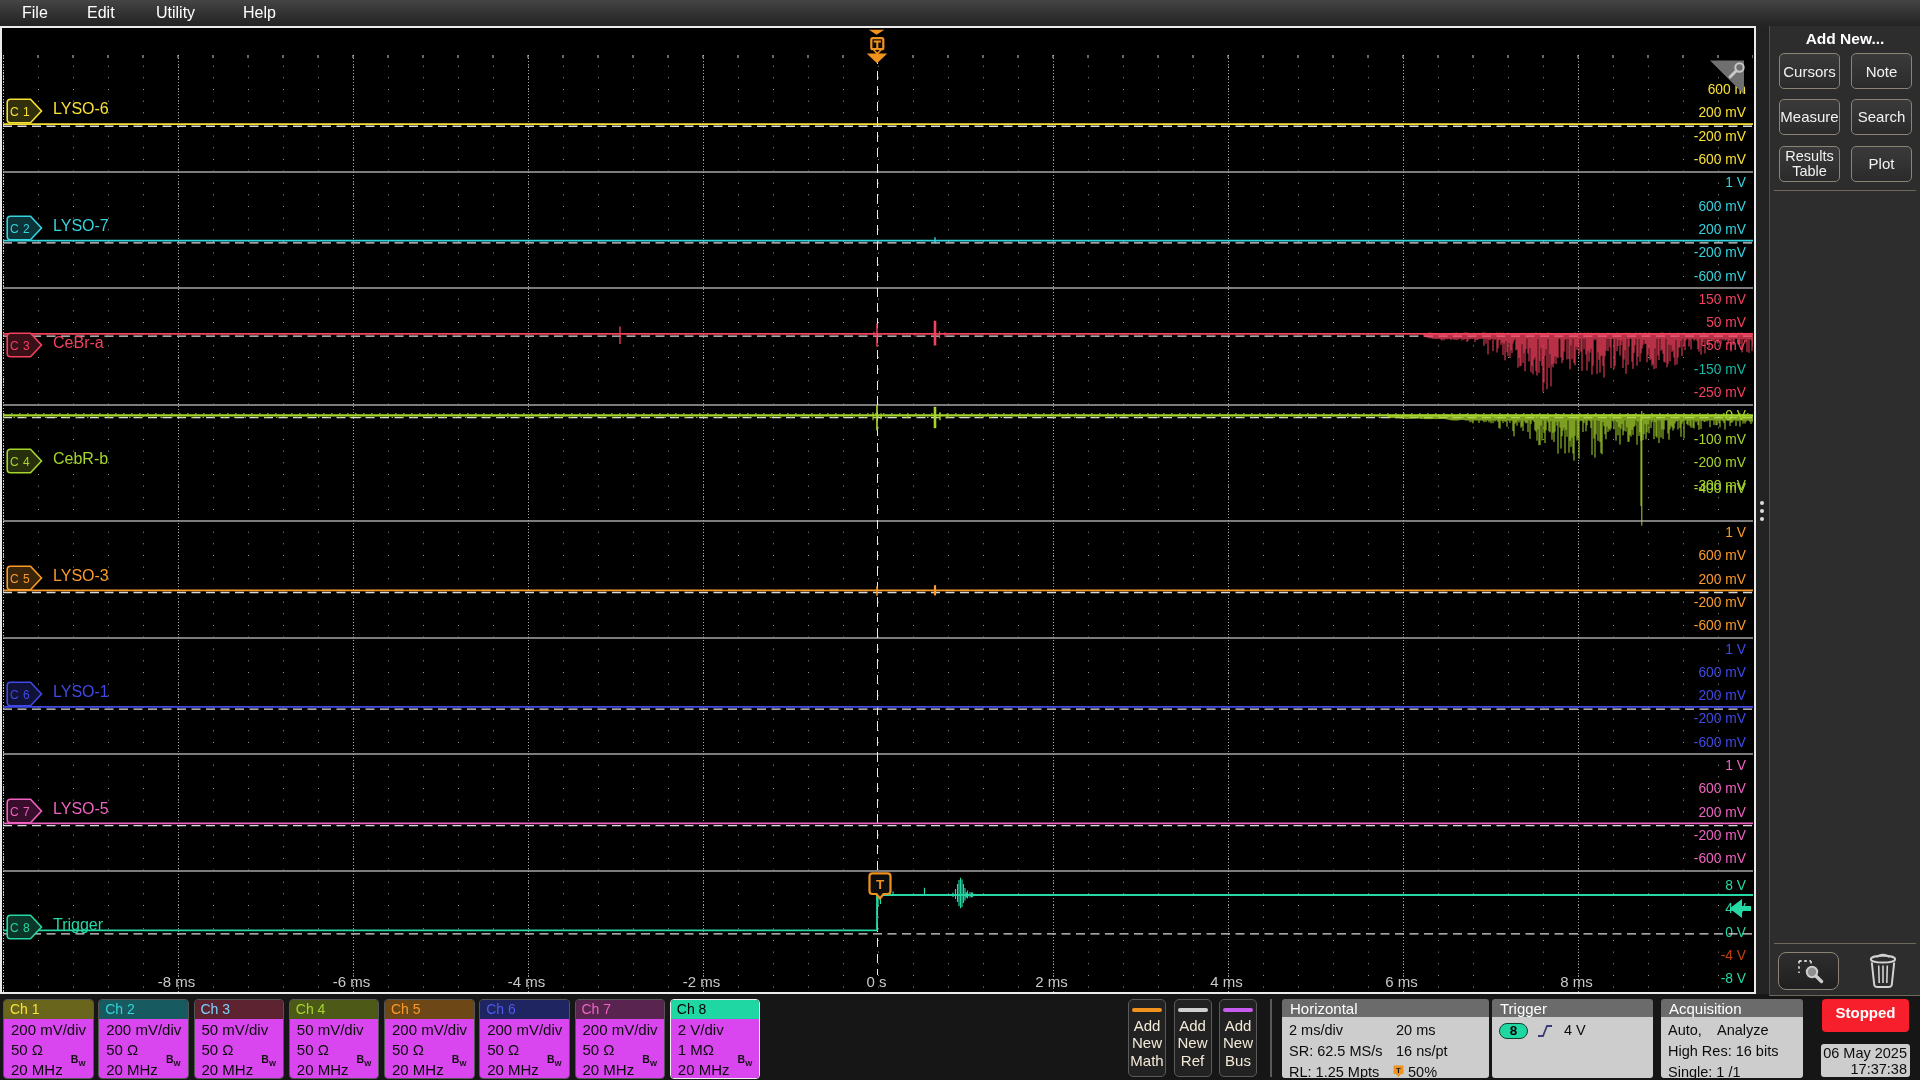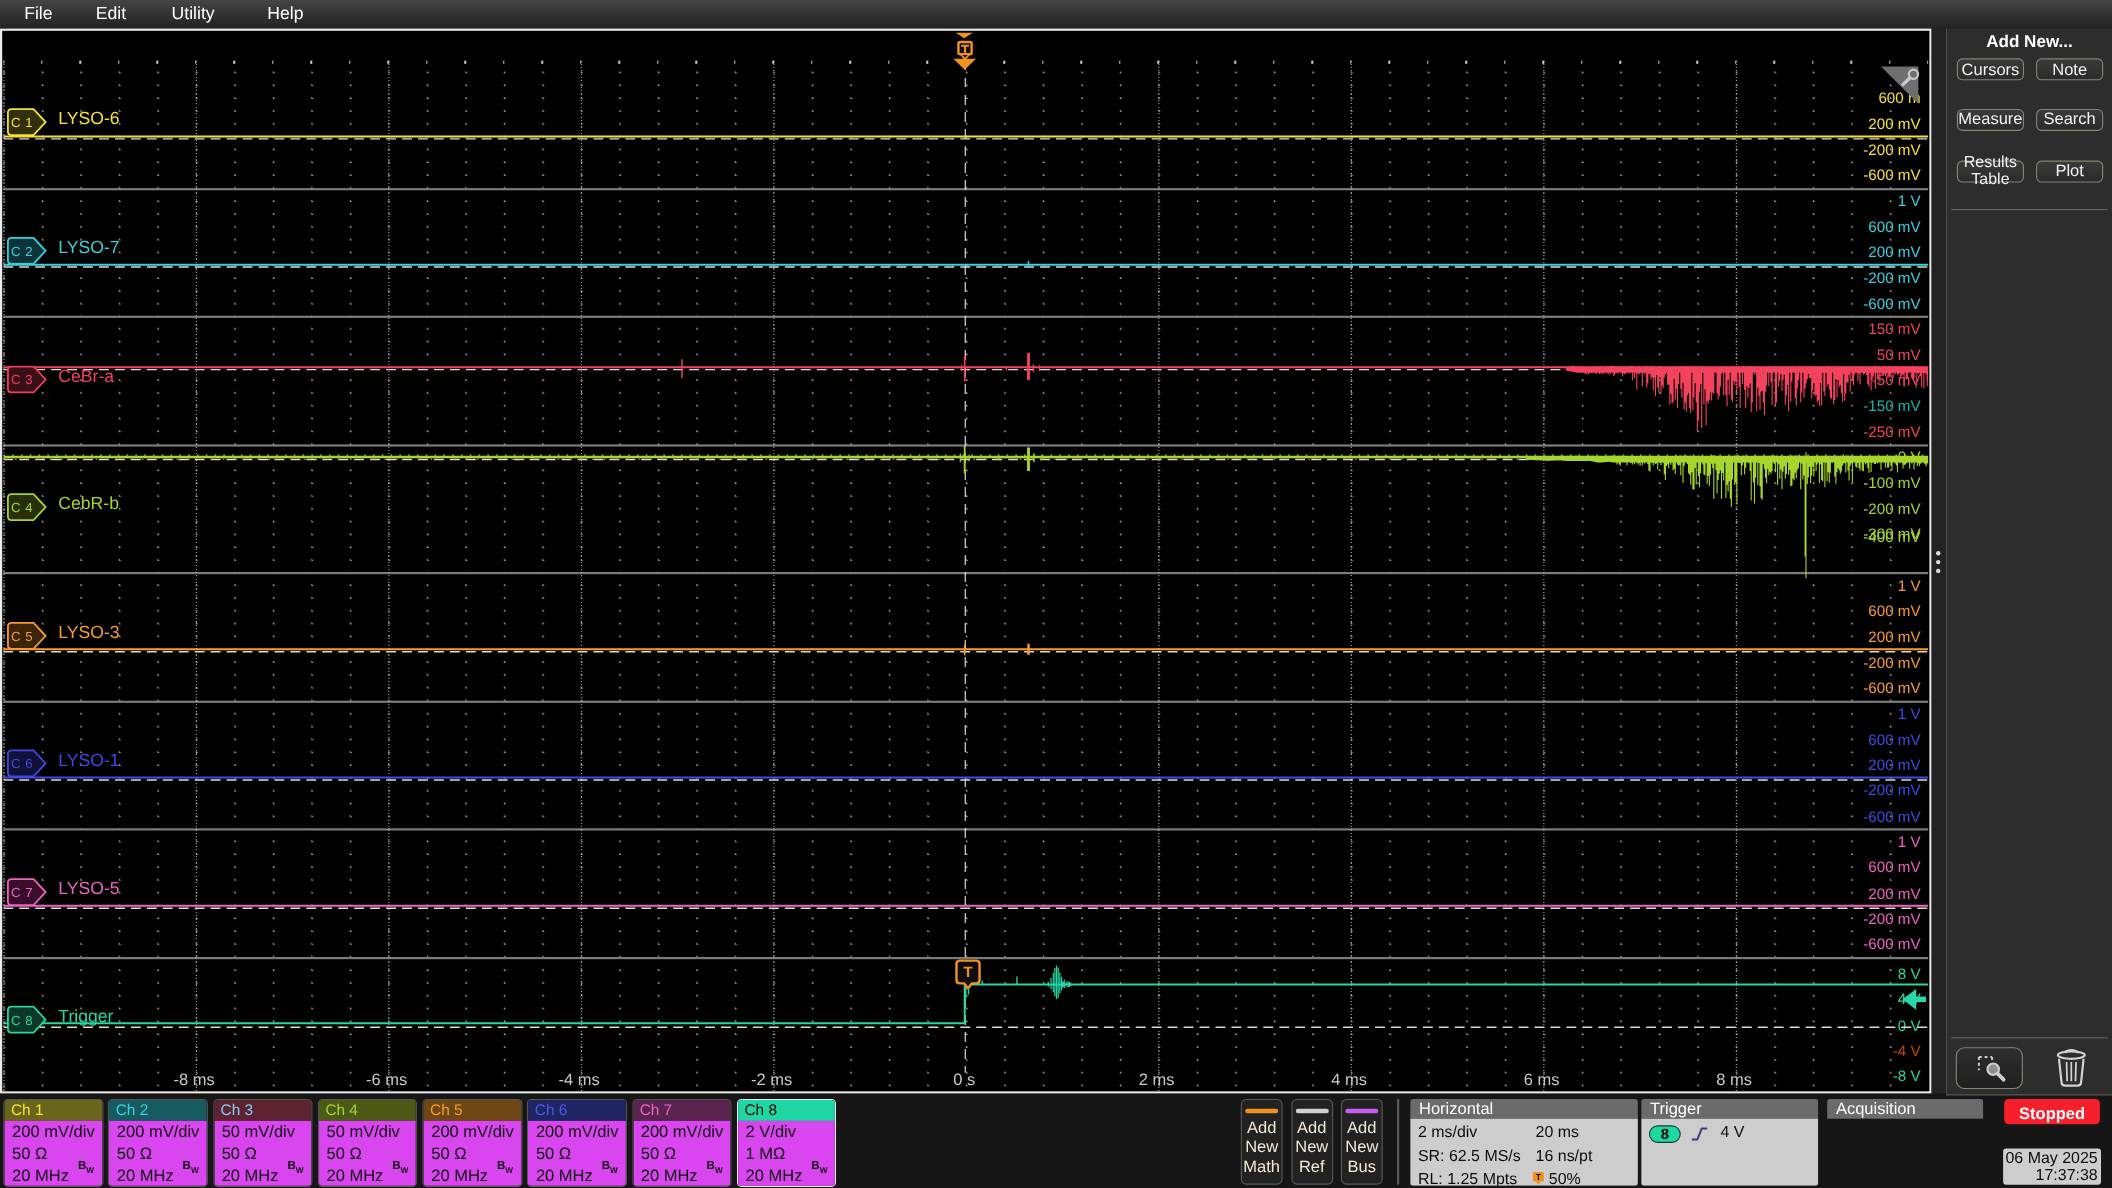--- a/index.html
+++ b/index.html
@@ -23,21 +23,21 @@
 #topticks{position:absolute;left:0;top:0;width:1750px;height:3px;
   background:repeating-linear-gradient(90deg,#cfcfcf 0 1px,rgba(0,0,0,0) 1px 35px);
   background-position:34.5px 0}
 #lruler{position:absolute;left:0;top:0;width:1.3px;height:937px;
   background:repeating-linear-gradient(180deg,#c9c9c9 0 1.3px,rgba(0,0,0,0) 1.3px 2.914px)}
 .sl{position:absolute;width:80px;text-align:right;font-size:13.8px;line-height:16px;height:16px}
 .tl{position:absolute;width:70px;text-align:center;font-size:15px;color:#c9c9c9;top:918.5px;height:16px;line-height:16px}
 .cname{position:absolute;font-size:16px}
 #rstrip{position:absolute;left:1756px;top:26px;width:13px;height:968px;background:#232323}
 #rpanel{position:absolute;left:1769px;top:26px;width:151px;height:970px;background:#2d2d2d;border-left:1px solid #4e4e4e;border-bottom:1px solid #6e675c}
-.btn{position:absolute;width:61px;height:20px;border:1px solid #8b8374;border-radius:5px;
+.btn{position:absolute;width:61px;height:36px;border:1px solid #8b8374;border-radius:5px;
   background:linear-gradient(#3a3a3a,#2b2b2b);color:#f2f2f2;font-size:15px;
   display:flex;align-items:center;justify-content:center;text-align:center;line-height:15px}
 #botbar{position:absolute;left:0;top:996px;width:1920px;height:84px;background:#161616}
 .chb{position:absolute;top:3px;width:90.5px;height:79.5px;border-radius:4px;overflow:hidden;border:1px solid #555}
 .chb .hd{height:18.5px;font-size:14px;padding-left:6px;line-height:18px}
 .chb .bd{height:60px;background:#d946ef;color:#0c0c0c;font-size:15px;line-height:20.2px;padding:1px 0 0 7px;position:relative}
 .bw{position:absolute;right:7px;bottom:4px;font-size:10.5px;font-weight:bold;color:#111}
 .bw sub{font-size:7.5px}
 .anb{position:absolute;top:2.5px;width:38px;height:78px;background:#222;border:1px solid #5a5a5a;border-radius:5px;
   color:#f4ead8;font-size:15px;text-align:center;line-height:17.5px;padding-top:17px}
@@ -312,15 +312,21 @@
       <div class="bd" style="height:61px;position:relative">
         <div class="abs" style="left:7px;top:5.5px;width:29px;height:16.5px;background:#1fd7a3;border:1.5px solid #11402f;border-radius:8px;color:#000;font-weight:bold;font-size:13.5px;text-align:center;line-height:14px">8</div>
         <svg class="abs" style="left:45px;top:6px" width="16" height="16" viewBox="0 0 16 16">
           <path d="M1 13 H6 L10 3 H15" fill="none" stroke="#3c3c78" stroke-width="1.8"></path>
         </svg>
         <div class="abs" style="left:72px;top:5px">4 V</div>
       </div>
     </div>
     <div class="pnl" style="left:1661px;width:142px;height:79.5px">
       <div class="hd">Acquisition</div>
-    </div>
-    <div class="abs" style="left:1822px;top:3px;width:87px;height:23px;background:#f71f2b;border-radius:4px;color:#fff;font-weight:bold;font-size:15px;text-align:center;line-height:27px">Stopped</div>
+      <div class="bd" style="height:61px;position:relative">
+        <div class="abs" style="left:7px;top:5px">Auto,</div>
+        <div class="abs" style="left:56px;top:5px">Analyze</div>
+        <div class="abs" style="left:7px;top:26px">High Res: 16 bits</div>
+        <div class="abs" style="left:7px;top:47px">Single: 1 /1</div>
+      </div>
+    </div>
+    <div class="abs" style="left:1822px;top:3px;width:87px;height:33px;background:#f71f2b;border-radius:4px;color:#fff;font-weight:bold;font-size:15px;text-align:center;line-height:27px">Stopped</div>
     <div class="abs" style="left:1821px;top:47.5px;width:89px;height:33.5px;background:#cdcdcd;border-radius:3px;color:#0c0c0c;font-size:14.5px;text-align:right;padding:1px 3px 0 0;line-height:16px">06 May 2025<br>17:37:38</div>
   </div>
 </body></html>

